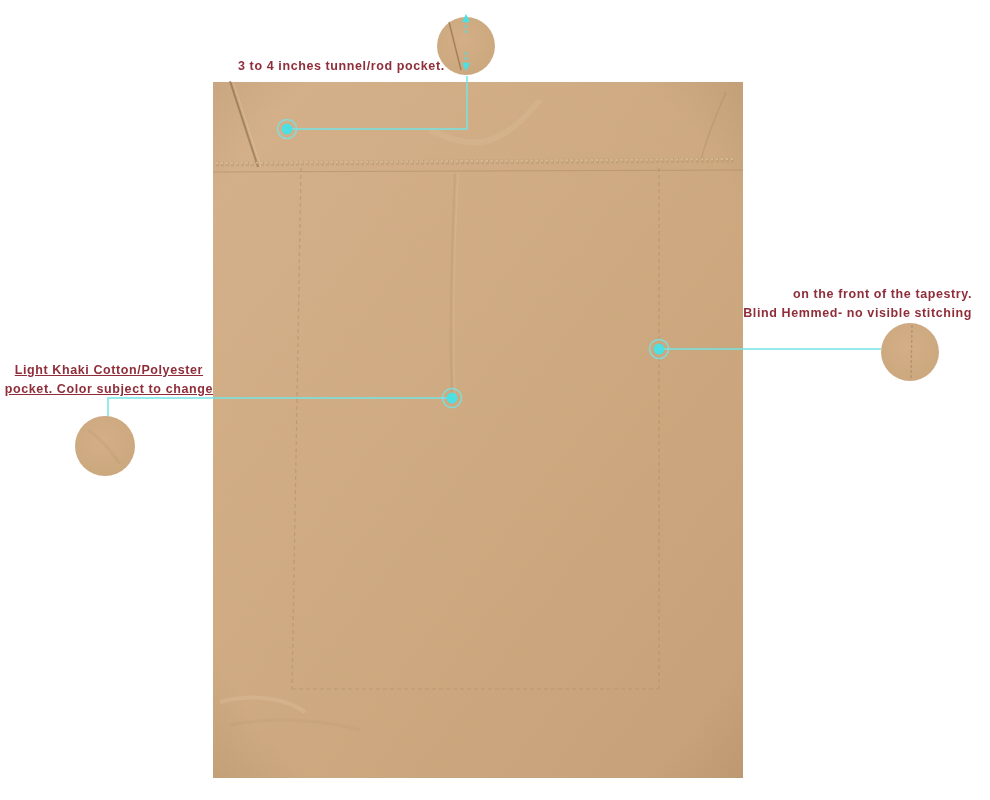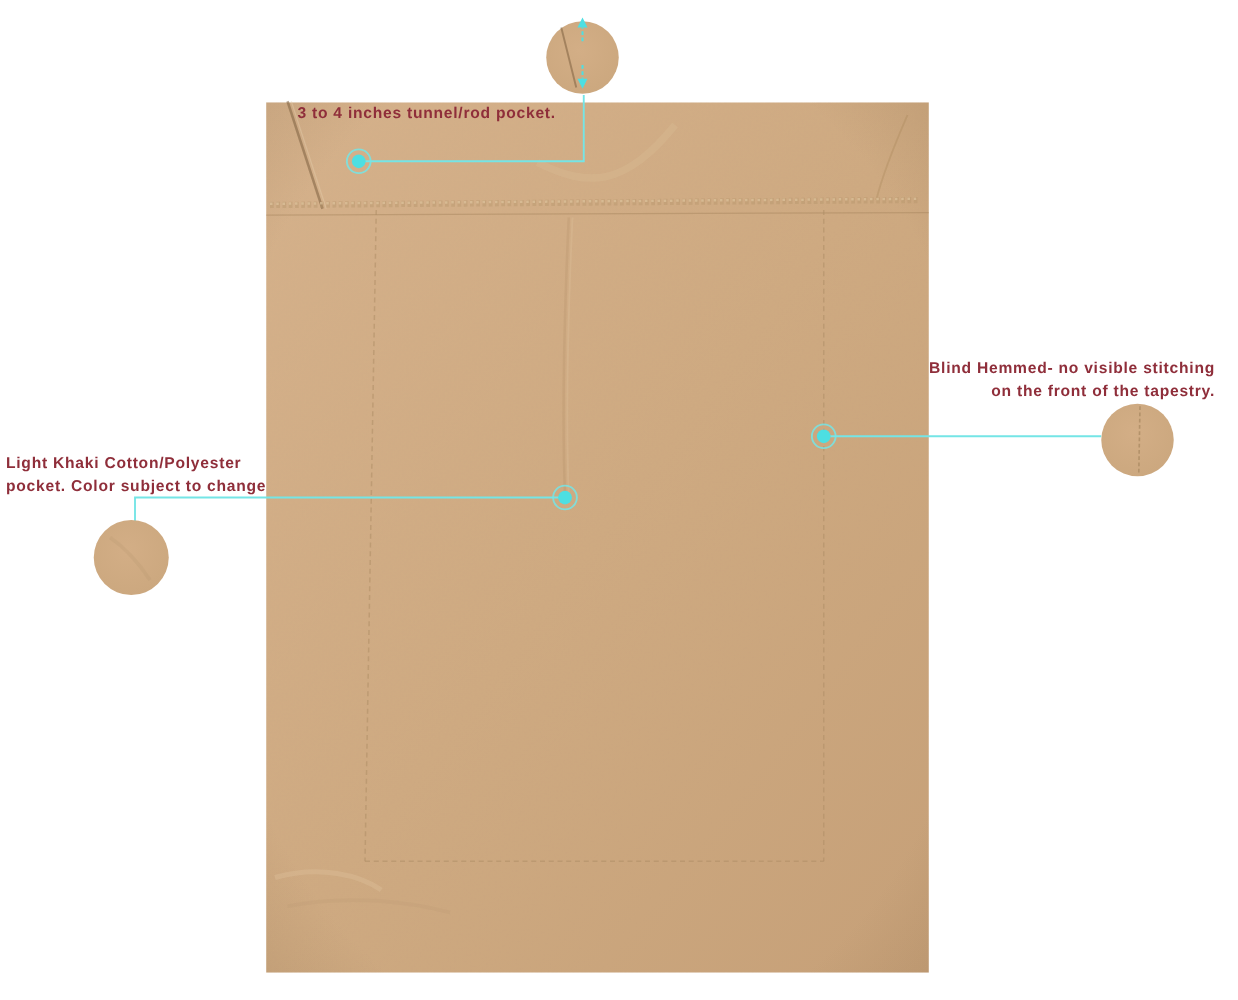--- a/index.html
+++ b/index.html
@@ -13,23 +13,23 @@
   .stage svg { position:absolute; left:0; top:0; }
   .label {
     position:absolute;
     font-weight:bold;
     font-size:12.5px;
     letter-spacing:0.6px;
     color:#8f2e3a;
     white-space:nowrap;
     line-height:19px;
   }
-  #rod-pocket-label { left:238px; top:57px;margin-top:24px; }
+  #rod-pocket-label { left:238px; top:57px; }
   #blind-hem-label  { right:18px;  top:285px; text-align:right; }
-  #lining-label     { right:777px; top:361px; text-align:left; }
+  #lining-label     { right:777px; top:361px; text-align:center;text-decoration:underline; }
 </style>
 </head>
 <body>
 
 <div class="stage">
 
   <svg width="990" height="800" viewBox="0 0 990 800">
     <defs>
       <linearGradient id="fabricGrad" x1="0" y1="0" x2="1" y2="1">
         <stop offset="0" stop-color="#d6b28b"></stop>
@@ -112,22 +112,22 @@
       <g>
         <circle cx="105" cy="446" r="30" fill="url(#circleFab)"></circle>
         <path d="M88 430 C100 438 112 452 120 464" fill="none" stroke="#b9976e" stroke-opacity="0.25" stroke-width="3"></path>
       </g>
     </g>
   </svg>
 
   <div class="label" id="rod-pocket-label">3 to 4 inches tunnel/rod pocket.</div>
 
   <div class="label" id="blind-hem-label">
+    <div>on the front of the tapestry.</div>
     <div>Blind Hemmed- no visible stitching</div>
-    <div>on the front of the tapestry.</div>
   </div>
 
   <div class="label" id="lining-label">
     <div>Light Khaki Cotton/Polyester</div>
     <div>pocket. Color subject to change</div>
   </div>
 
 </div>
 
 </body></html>

